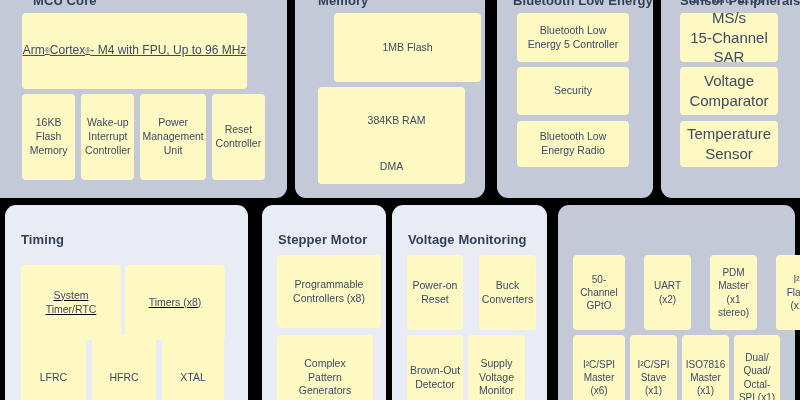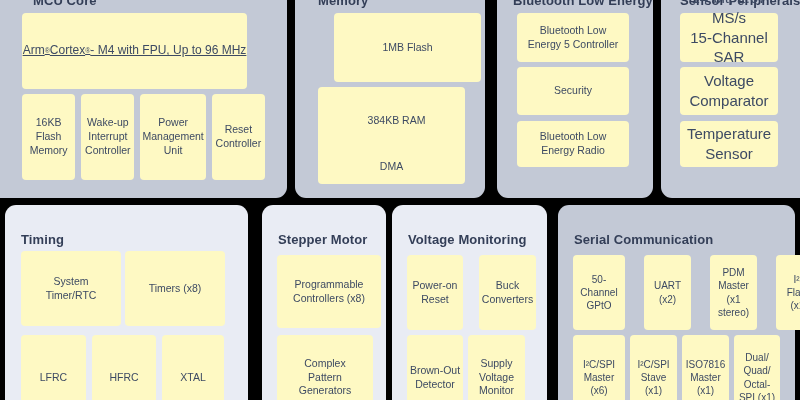--- a/index.html
+++ b/index.html
@@ -36,21 +36,21 @@
   .mcu-grid{position:absolute;top:134px;left:36px;width:243px;height:86px;
             display:grid;grid-template-columns:repeat(4,1fr);gap:6px;}
   .mem-b1{position:absolute;top:53px;left:39px;width:147px;height:69px;}
   .mem-b2{position:absolute;top:127px;left:23px;width:147px;height:68px;padding-left:12px;}
   .mem-b3{position:absolute;top:189px;left:23px;width:147px;height:35px;}
   .stack3 .s1{position:absolute;top:53px;height:49px;}
   .stack3 .s2{position:absolute;top:107px;height:48px;}
   .stack3 .s3{position:absolute;top:161px;height:46px;}
   #p-ble .s1,#p-ble .s2,#p-ble .s3{left:20px;width:112px;}
   #p-sen .s1,#p-sen .s2,#p-sen .s3{left:19px;width:98px;font-size:15px;}
-  .tim-r1{position:absolute;top:46px;left:16px;height:75px;display:grid;grid-template-columns:100px 100px;gap:4px;}
+  .tim-r1{position:absolute;top:60px;left:16px;height:75px;display:grid;grid-template-columns:100px 100px;gap:4px;text-decoration:underline;}
   .tim-r2{position:absolute;top:130px;left:16px;height:85px;display:grid;grid-template-columns:65px 64px 62px;gap:6px;}
   .ste-b1{position:absolute;top:50px;left:15px;width:104px;height:73px;}
   .ste-b2{position:absolute;top:130px;left:15px;width:96px;height:85px;}
   .vol-r1{position:absolute;top:50px;left:15px;height:75px;display:grid;grid-template-columns:56px 57px;gap:16px;}
   .vol-r2{position:absolute;top:130px;left:15px;height:85px;display:grid;grid-template-columns:56px 57px;gap:5px;}
   .ser-r1{position:absolute;top:50px;left:15px;height:75px;display:grid;grid-template-columns:52px 47px 47px 46px;gap:19px;}
   .ser-r2{position:absolute;top:130px;left:15px;height:85px;display:grid;grid-template-columns:52px 47px 47px 46px;gap:5px;}
   #p-ser .b{font-size:10px;}
 </style>
 </head>
@@ -142,21 +142,20 @@
     <div class="vol-r2">
       <div class="b">Brown-Out
 Detector</div>
       <div class="b">Supply
 Voltage
 Monitor</div>
     </div>
   </section>
 
   <section id="p-ser" class="panel dark bottom">
-    <div class="panel-title">Serial Communication</div>
     <div class="ser-r1">
       <div class="b">50-
 Channel
 GPtO</div>
       <div class="b">UART
 (x2)</div>
       <div class="b">PDM
 Master
 (x1 stereo)</div>
       <div class="b">I²s

